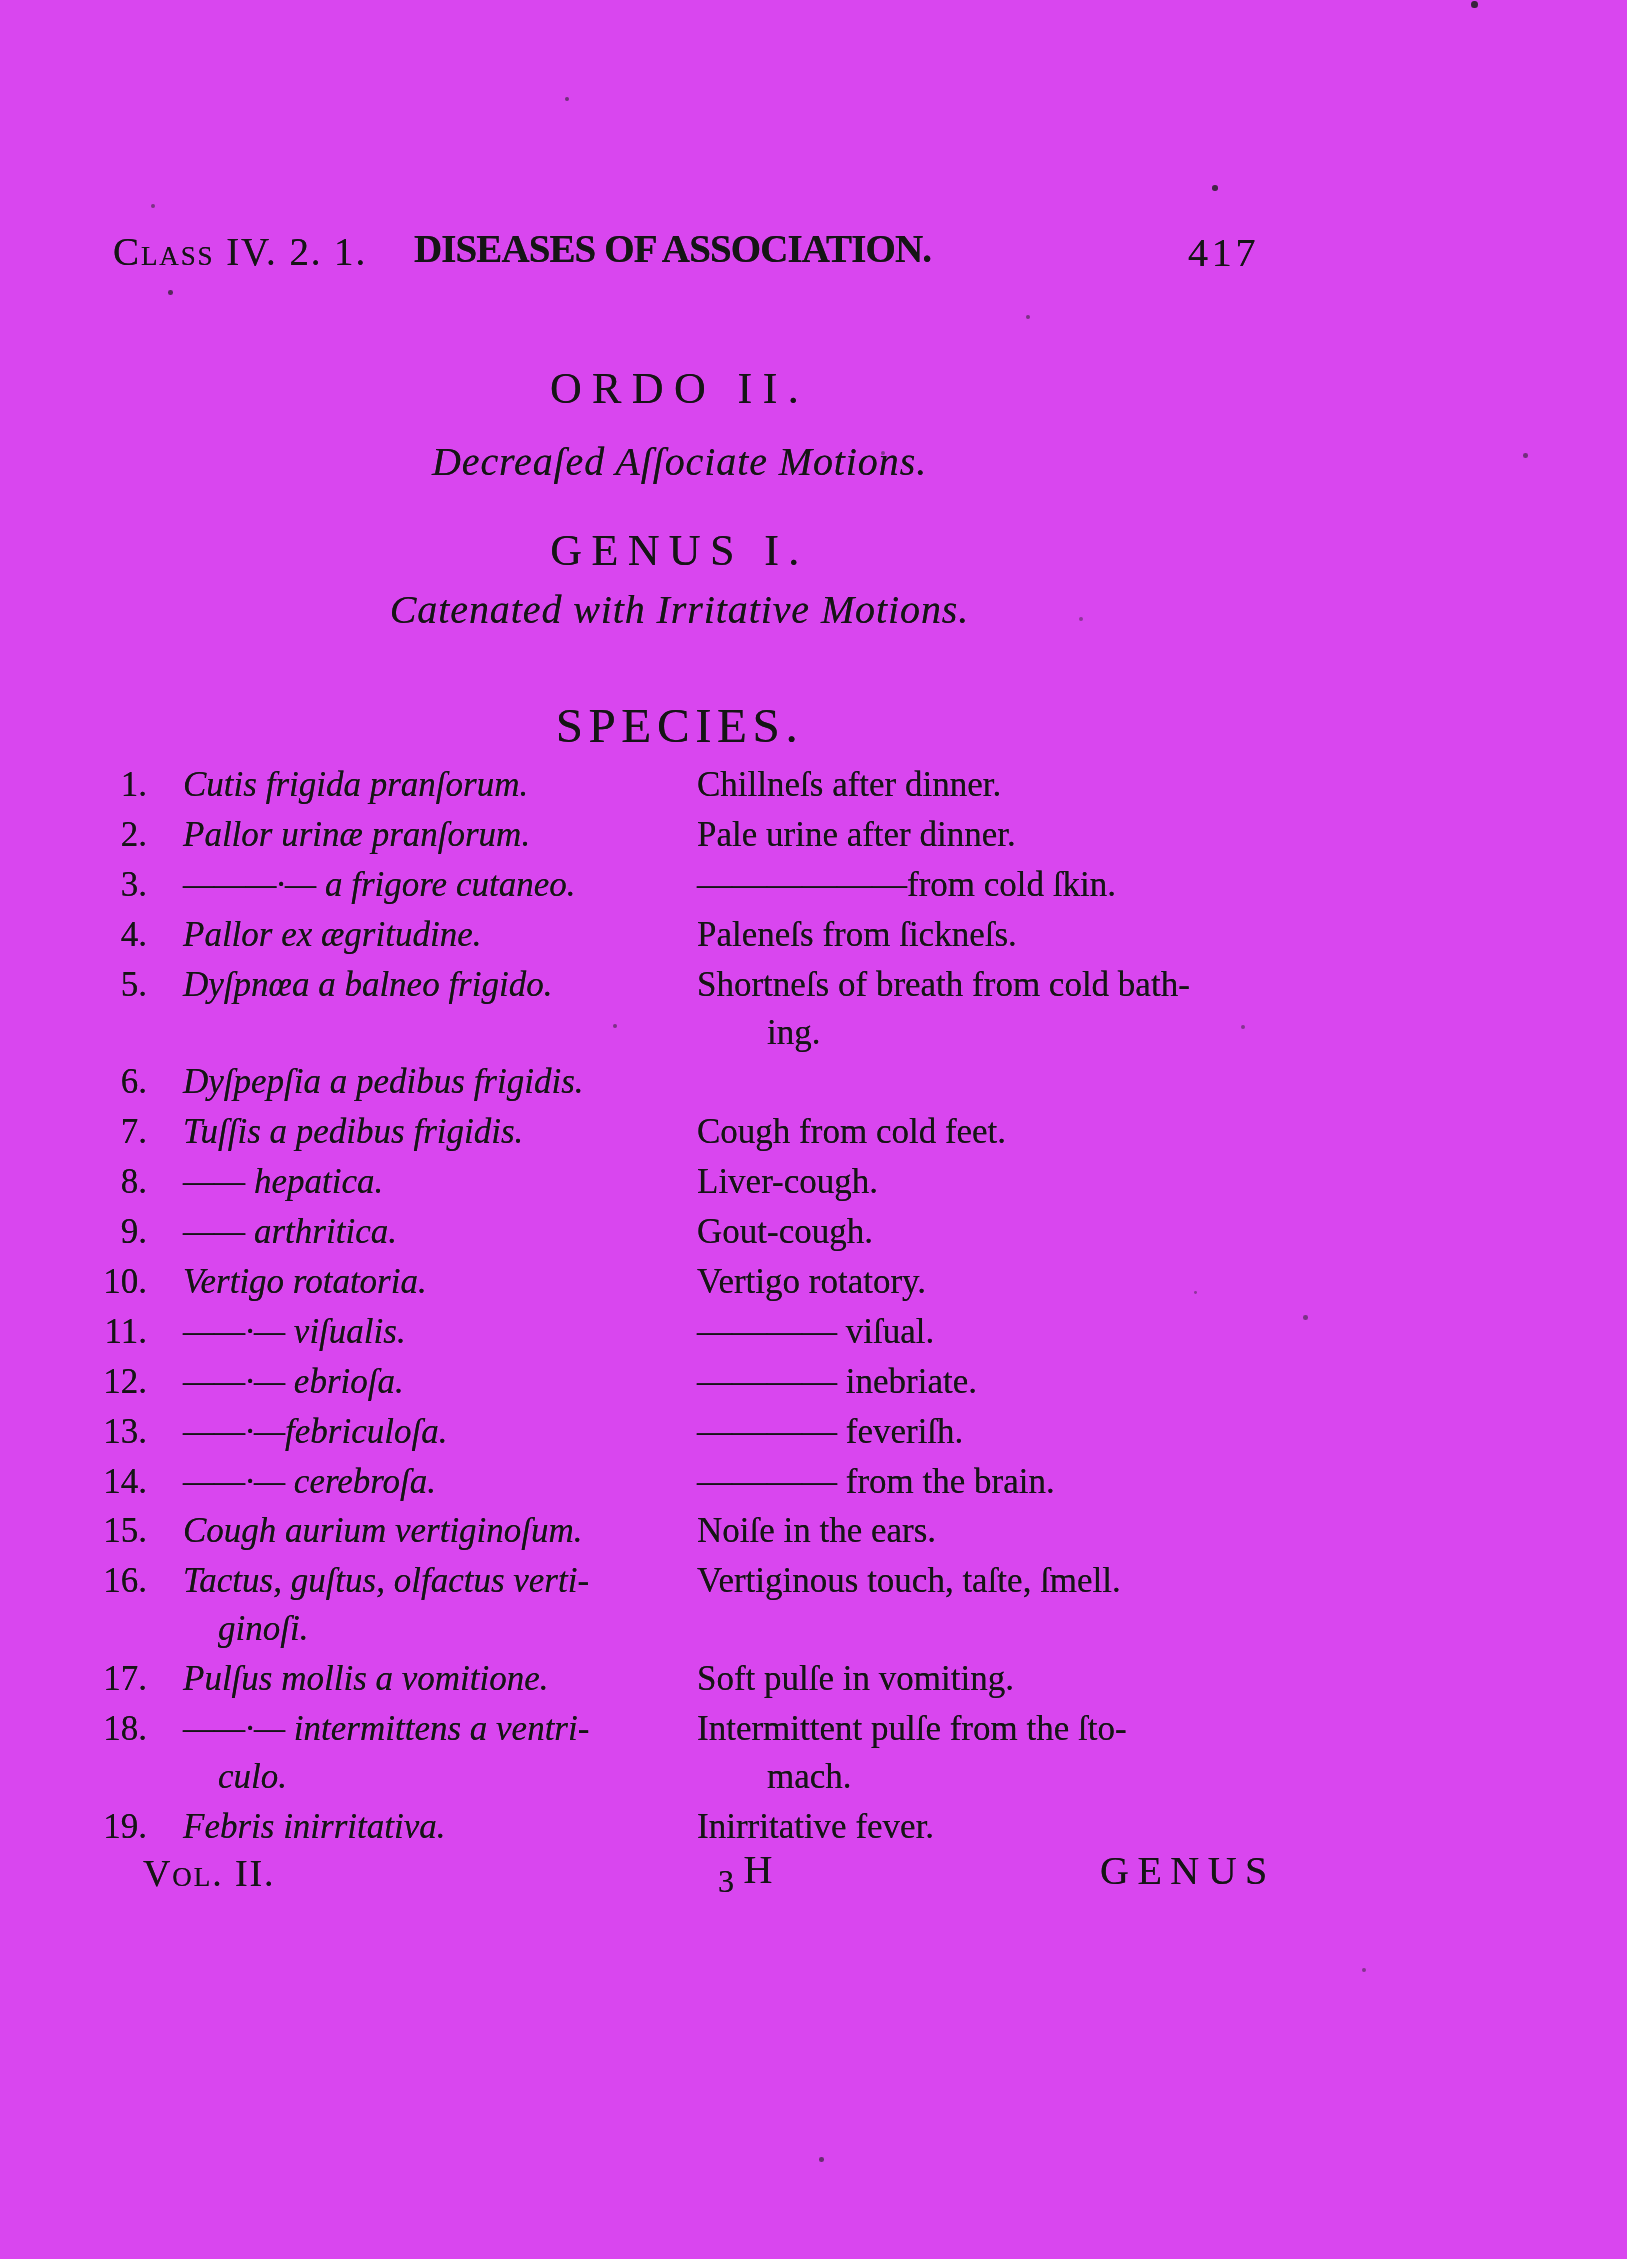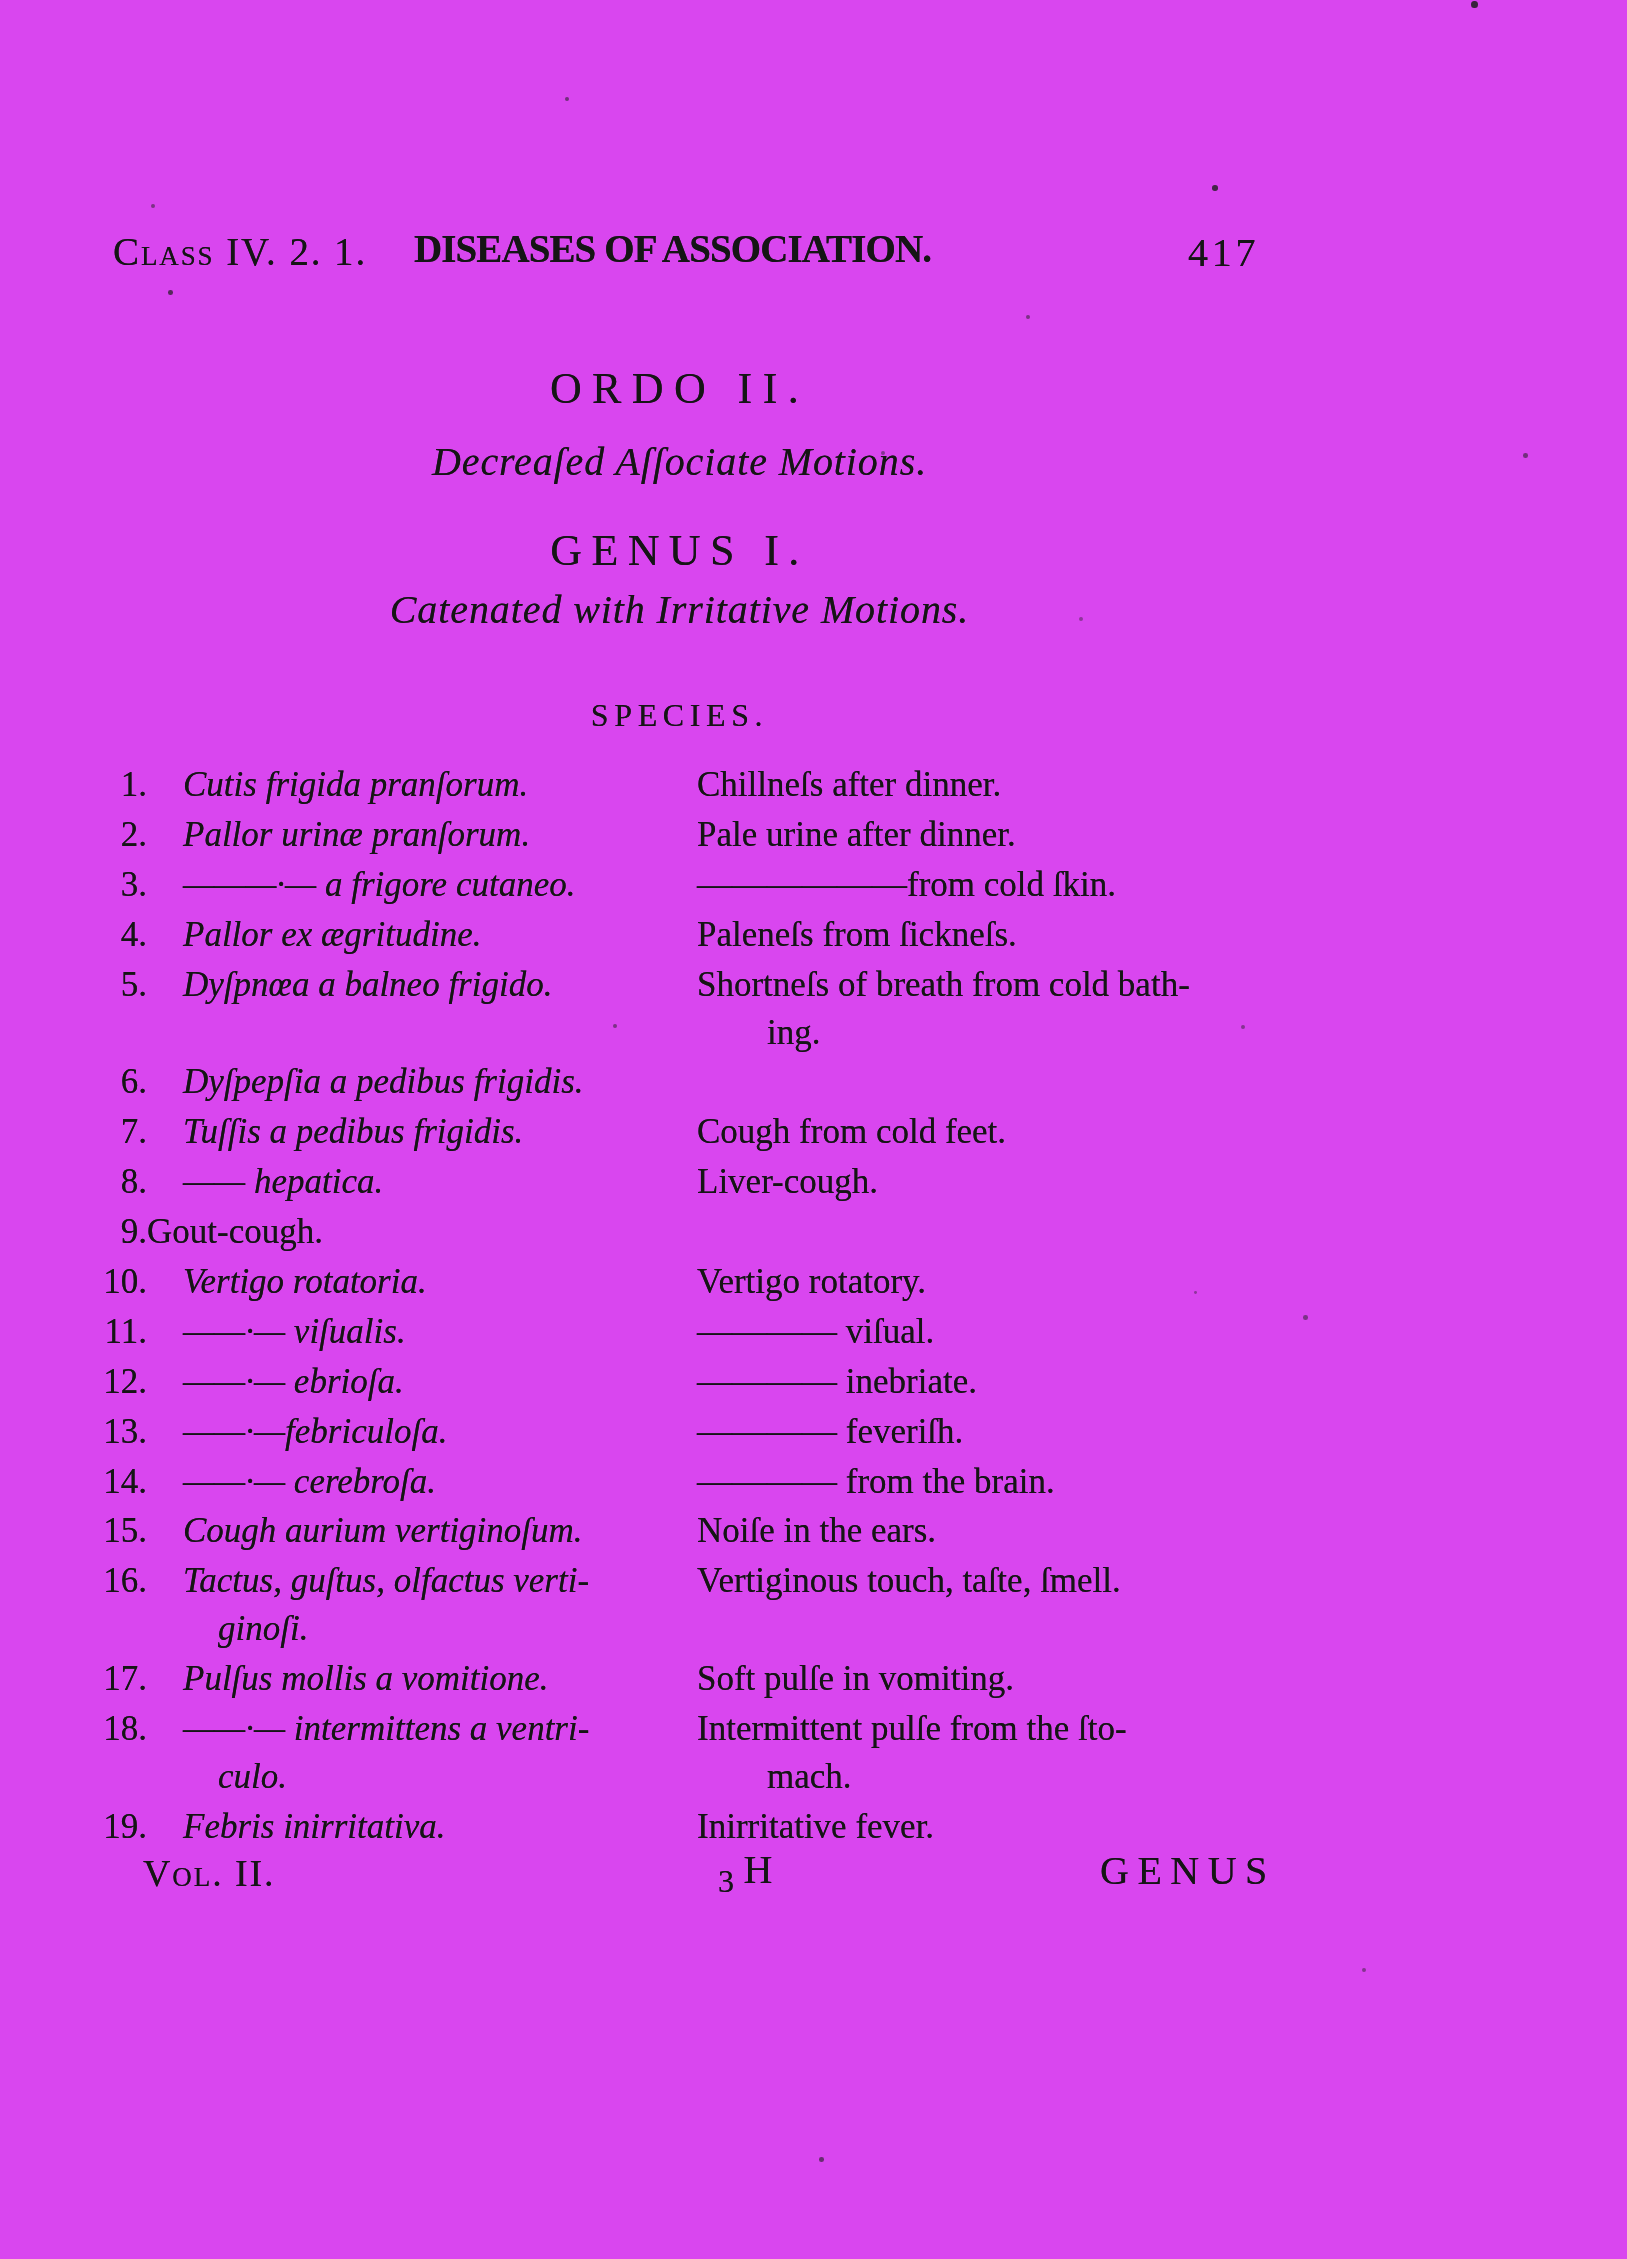--- a/index.html
+++ b/index.html
@@ -16,21 +16,21 @@
   
   .header-class{left:113px;top:229px;font-size:39px;font-variant:small-caps;letter-spacing:1.9px;white-space:nowrap;}
   .header-title{left:414px;top:226px;font-size:39px;font-weight:bold;letter-spacing:-0.9px;white-space:nowrap;}
   .header-page{left:1188px;top:229px;font-size:40px;letter-spacing:3.8px;}
   
   .center-band{left:77px;width:1205px;text-align:center;}
   .h-ordo{top:363px;font-size:44px;letter-spacing:10.4px;}
   .h-ordo-sub{top:422px;font-size:40px;font-style:italic;letter-spacing:0.9px;margin-top:16px;}
   .h-genus{top:525px;font-size:44px;letter-spacing:9.4px;}
   .h-genus-sub{top:586px;font-size:40px;font-style:italic;letter-spacing:0.9px;}
-  .h-species{top:697px;font-size:32px;letter-spacing:5.6px;}
+  .h-species{top:697px;font-size:49px;letter-spacing:5.6px;}
   
   .species-list{left:87px;top:761px;width:1205px;font-size:35px;line-height:48px;}
   .row{display:flex;align-items:flex-start;margin-bottom:1.9px;}
   .num{flex:0 0 60px;text-align:right;white-space:nowrap;}
   .latin{flex:0 0 514px;margin-left:36px;font-style:italic;white-space:pre-line;}
   .english{flex:1 1 auto;white-space:pre-line;}
   
   .footer-volume{left:143px;top:1851px;font-size:38px;font-variant:small-caps;letter-spacing:1.9px;}
   .footer-sig{left:718px;top:1846px;font-size:40px;white-space:nowrap;}
   .footer-sig .sig-num{font-size:32px;position:relative;top:8.5px;margin-right:9.4px;}
@@ -89,20 +89,21 @@
       <span class="latin">Tuſſis a pedibus frigidis.</span>
       <span class="english">Cough from cold feet.</span>
     </div>
       <div class="row">
       <span class="num">8.</span>
       <span class="latin">—— hepatica.</span>
       <span class="english">Liver-cough.</span>
     </div>
       <div class="row">
       <span class="num">9.</span>
+      <span class="latin">—— arthritica.</span>
       <span class="english">Gout-cough.</span>
     </div>
       <div class="row">
       <span class="num">10.</span>
       <span class="latin">Vertigo rotatoria.</span>
       <span class="english">Vertigo rotatory.</span>
     </div>
       <div class="row">
       <span class="num">11.</span>
       <span class="latin">——·— viſualis.</span>

